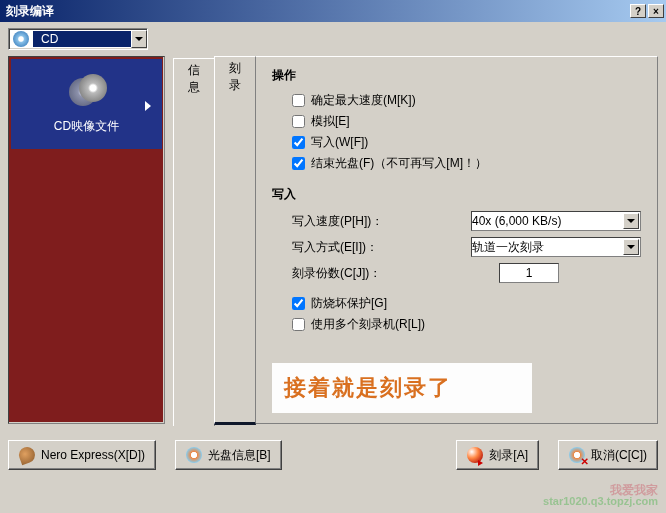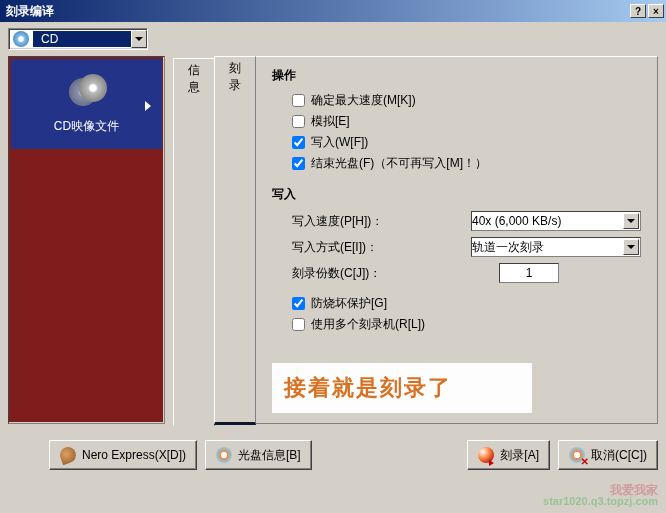--- a/index.html
+++ b/index.html
@@ -38,21 +38,21 @@
 .row input[type=checkbox] { margin-right: 6px; width:13px; height:13px; }
 .form-row { display:flex; align-items:center; margin:6px 0 6px 20px;gap:19px; }
 .form-row .lbl { width: 160px; }
 .select { width: 170px; height:20px; background:#fff; border:1px solid #808080; border-top-color:#404040; border-left-color:#404040; display:flex; align-items:center; position:relative; }
 .select .arrow { position:absolute; right:1px; top:1px; bottom:1px; width:16px; background:#d4d0c8; border:1px solid #fff; border-right-color:#404040; border-bottom-color:#404040; display:flex; align-items:center; justify-content:center; }
 .select .arrow::after { content:""; border:4px solid transparent; border-top:4px solid #000; margin-top:4px; }
 .numbox { width:60px; height:20px; background:#fff; border:1px solid #808080; border-top-color:#404040; border-left-color:#404040; text-align:center; line-height:18px; margin-left:28px; }
 
 .annotation { margin-top:30px; font-size:22px; font-weight:bold; color:#d97020; background:#fdfdfd; padding:10px 12px; width:260px; letter-spacing:2px; font-family:"SimSun"; }
 
-.bottombar { padding: 8px; display:flex; gap:8px;margin-left:41px; }
+.bottombar { padding: 8px; display:flex; gap:19px; }
 .btn3d { height:30px; background:#d4d0c8; border:1px solid #fff; border-right-color:#404040; border-bottom-color:#404040; display:flex; align-items:center; padding:0 10px; gap:6px; cursor:default; box-shadow: inset -1px -1px 0 #808080; }
 .spacer { flex:1; }
 .ico { width:16px; height:16px; }
 .ico.express { background: radial-gradient(circle at 40% 40%, #e0a060, #8b5a2b); border-radius:50% 50% 50% 0; transform:rotate(-20deg); }
 .ico.info { border-radius:50%; background: radial-gradient(circle,#fff 25%,#e84 30%,#8ce 70%); }
 .ico.burn { border-radius:50%; background: radial-gradient(circle at 30% 30%,#fff,#f84 40%,#a00 90%); position:relative; }
 .ico.burn::after{content:"";position:absolute;right:-3px;bottom:-3px;border:3px solid transparent;border-left:5px solid #c00;}
 .ico.cancel { border-radius:50%; background: radial-gradient(circle,#fff 25%,#e84 30%,#8ce 70%); position:relative;}
 .ico.cancel::after{content:"✕";position:absolute;right:-4px;bottom:-4px;color:#c00;font-size:10px;font-weight:bold;}
 

